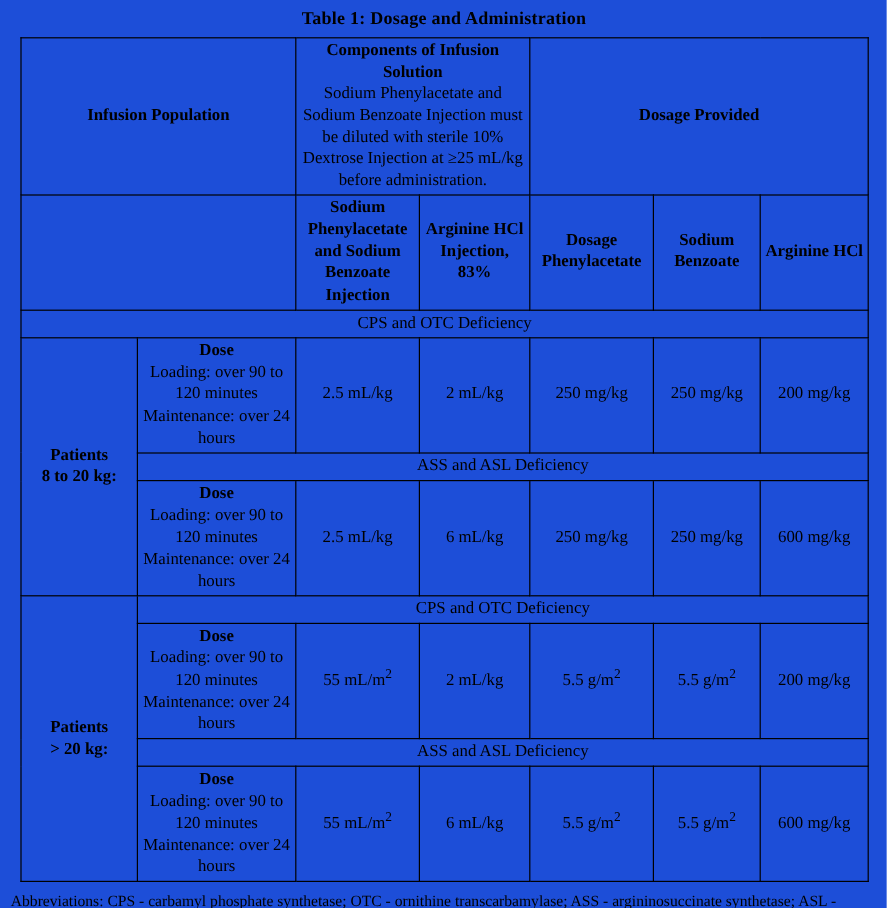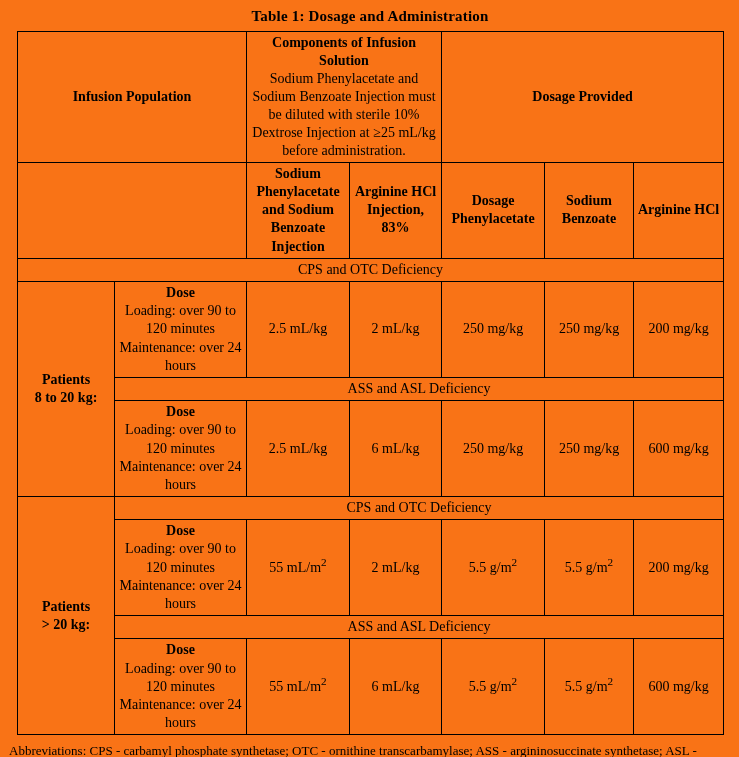--- a/index.html
+++ b/index.html
@@ -5,21 +5,21 @@
   html, body {
     margin: 0;
     padding: 0;
     background: #ffffff;
     color: #000000;
     font-family: "Liberation Serif", "DejaVu Serif", serif;
   }
   .page {
     width: 739px;
     height: 757px;
-    background: #f97316;
+    background: #1d4ed8;
     overflow: hidden;
   }
   .container {
     width: 706px;
     margin-left: 17px;
   }
   .doc-title {
     text-align: center;
     font-weight: bold;
     font-size: 15px;

